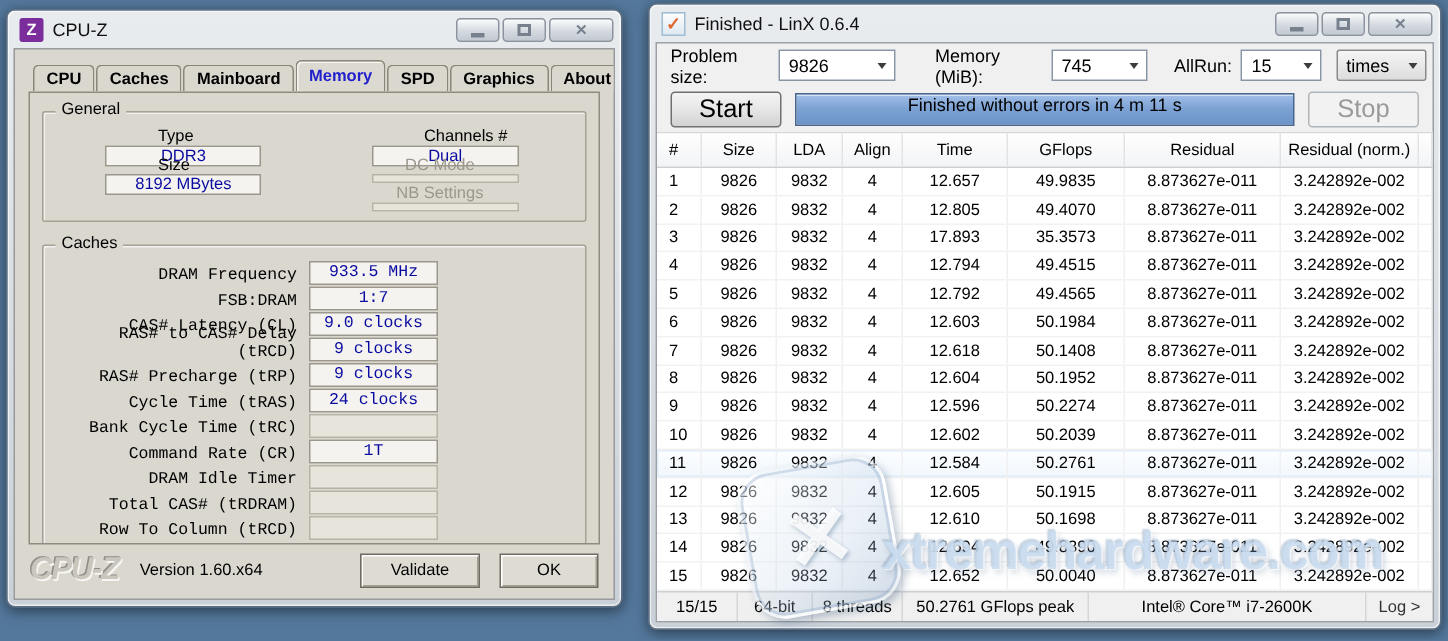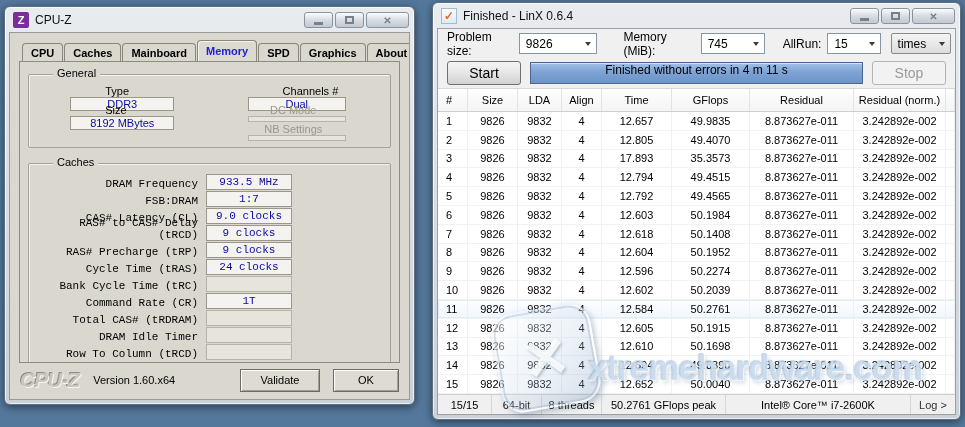--- a/index.html
+++ b/index.html
@@ -26,21 +26,21 @@
                font-size:11px; display:flex; align-items:center; justify-content:center; border-radius:2px; }
   .cpuz-client { position:absolute; left:4px; right:4px; top:25px; bottom:4px; background:#dad7cf;
                  border:1px solid #97999c; padding:8px 9px 4px; display:flex; flex-direction:column; overflow:hidden; }
   .tabs { display:flex; height:20px; padding-left:3px; align-items:flex-end; }
   .tab { border:1px solid #8a8679; border-bottom:none; border-radius:4px 4px 0 0; background:#dad7cf;
          padding:3px 8px 2px; margin-right:1px; color:#000; height:18px;font-weight:bold; }
   .tab.sel { color:#2222cc; height:21px; padding-top:4px; background:#dcd9d1; box-shadow:inset 1px 1px 0 #f5f4f0; }
   .tabpage { flex:1; border:1px solid #8f8b80; background:#dad7cf; padding:2px 6px; overflow:hidden; }
   .group { position:relative; border:1px solid #a5a195; border-radius:2px;
            box-shadow:inset 1px 1px 0 rgba(255,255,255,.7); }
-  .gl { position:absolute; top:-8px; left:24px; background:#dad7cf; padding:0 4px; color:#000; }
+  .gl { position:absolute; top:-8px; left:8px; background:#dad7cf; padding:0 4px; color:#000; }
   .general { margin:10px 2px 0; padding:10px 6px 6px; }
   .gen-grid { display:grid; grid-template-columns:1fr 1fr; row-gap:1px; }
   .g-cell { display:flex; align-items:center; height:18px;flex-direction:column; }
   .g-label { padding-left:12px; width:58px; color:#000; }
   .g-rlabel { width:90px; text-align:right; margin-right:7px; color:#000; }
   .vbox { height:16px; border:1px solid #9b978d; background:#f4f3f0; color:#0a0aa0;
           display:flex; align-items:center; justify-content:center; }
   .vbox.lbox { width:104px; }
   .vbox.rbox { width:98px; }
   .vbox.dis { background:#e7e4dc; border-color:#b7b3a9; }
@@ -72,21 +72,21 @@
            padding:0 18px 0 6px; position:relative; margin-left:6px; font-size:12px; }
   .combo .arr { position:absolute; right:5px; top:8px; width:0; height:0;
                 border-left:3.5px solid transparent; border-right:3.5px solid transparent;
                 border-top:4px solid #3c3c3c; }
   .w84{width:84px} .w68{width:68px} .w56{width:56px}
   .combo.times { width:64px; background:linear-gradient(#f5f5f5,#dcdcdc); border:1px solid #8a8a8a;
                  border-radius:2px; margin-left:10px; }
   .ml26{margin-left:26px} .ml18{margin-left:18px} .mla{margin-left:auto}
   .actions { height:30px; display:flex; align-items:center; padding:0 9px; gap:9px; }
   .wbtn { width:74px; height:24px; border:1px solid #707070; border-radius:3px; color:#000;
-          background:linear-gradient(#f4f4f4,#e8e8e8 45%,#d2d2d2); font-size:14px; font-family:inherit; cursor:default; }
+          background:linear-gradient(#f4f4f4,#e8e8e8 45%,#d2d2d2); font-size:17px; font-family:inherit; cursor:default; }
   .wbtn.disabled { color:#9a9a9a; border-color:#b0b5b9; background:#f2f2f2; }
   .progress { flex:1; height:22px; border:1px solid #4a668f; display:flex; align-items:flex-start;
               justify-content:center; font-size:12px; color:#000;
               background:linear-gradient(#a3c0e8,#7da2d4 45%,#6c94c8);
               box-shadow:inset 0 1px 0 rgba(255,255,255,.55); }
   .table { flex:1; display:flex; flex-direction:column; background:#fff; border-top:1px solid #d8d8d8;
            --cols:30px 50px 44px 40px 70px 78px 104px 92px 1fr; }
   .thead { display:grid; grid-template-columns:var(--cols); height:23px;
            background:linear-gradient(#fefefe,#f3f4f6); border-bottom:1px solid #cfcfcf; }
   .th { display:flex; align-items:center; justify-content:center; border-right:1px solid #e3e3e3; color:#000; }
@@ -203,25 +203,25 @@
               </div>
               <div class="t-row">
                 <div class="t-label dis-label">Bank Cycle Time (tRC)</div>
                 <div class="vbox t-box dis"></div>
               </div>
               <div class="t-row">
                 <div class="t-label">Command Rate (CR)</div>
                 <div class="vbox t-box">1T</div>
               </div>
               <div class="t-row">
+                <div class="t-label dis-label">DRAM Idle Timer</div>
+                <div class="vbox t-box dis"></div>
+              </div>
+              <div class="t-row">
                 <div class="t-label dis-label">Total CAS# (tRDRAM)</div>
-                <div class="vbox t-box dis"></div>
-              </div>
-              <div class="t-row">
-                <div class="t-label dis-label">DRAM Idle Timer</div>
                 <div class="vbox t-box dis"></div>
               </div>
               <div class="t-row">
                 <div class="t-label dis-label">Row To Column (tRCD)</div>
                 <div class="vbox t-box dis"></div>
               </div>
             </div>
         </div>
 
       </div>

